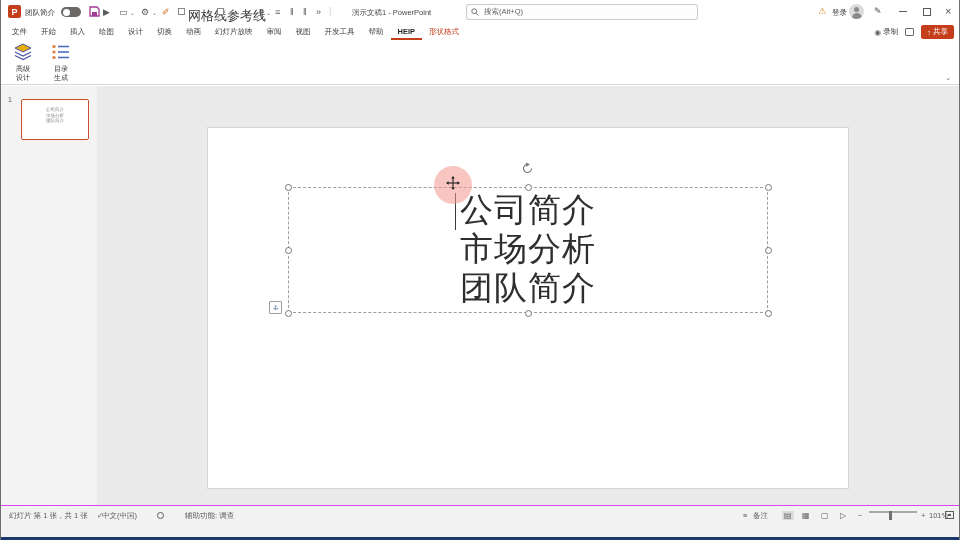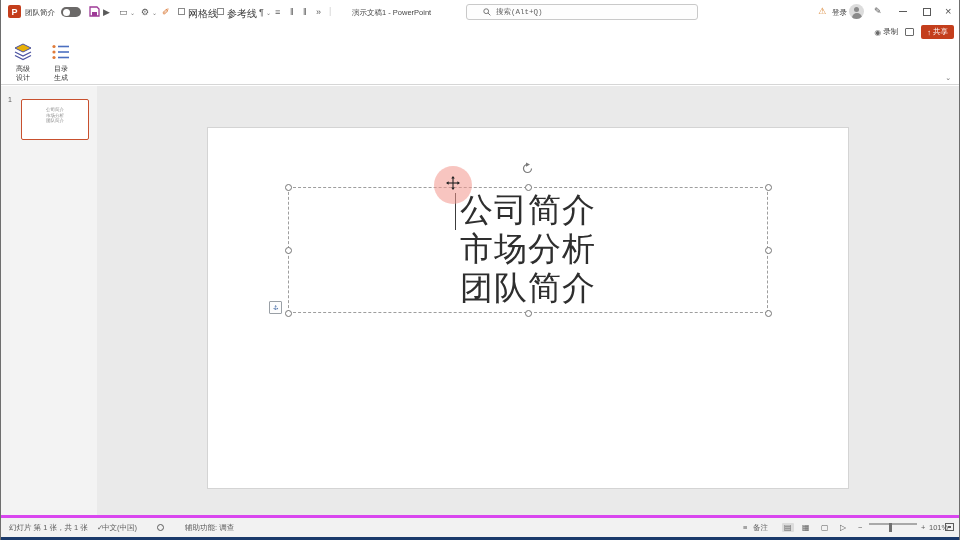--- a/index.html
+++ b/index.html
@@ -12,25 +12,25 @@
   
   .titlebar { position:absolute; top:0; left:0; right:0; height:24px; background:#fff; }
   .logo { left:7px; top:5px; width:13px; height:13px; background:#c43e1c; border-radius:2px;
           color:#fff; font-size:9px; font-weight:bold; display:flex; align-items:center; justify-content:center; }
   .autosave-label { left:24px; top:8px; font-size:7.5px; color:#3a3a3a; }
   .toggle { left:60px; top:7px; width:20px; height:10px; background:#6b6968; border-radius:5px; }
   .toggle .knob { position:absolute; left:1.5px; top:1.5px; width:7px; height:7px; background:#fff; border-radius:50%; }
   .qat-glyph { top:6px; font-size:9px; color:#5a5a5a; line-height:12px; }
   .qat-caret { font-size:6px; color:#777; top:9px; }
   .chk { top:8px; width:7px; height:7px; border:1px solid #8a8a8a; background:#fff; }
-  .chk-label { top:7px; font-size:10px; color:#3a3a3a; }
+  .chk-label { top:7px; font-size:13px; color:#3a3a3a; }
   .tb-sep { top:6px; color:#d0d0d0; font-size:9px; }
   .doc-title { top:8px; font-size:7.5px; color:#474747; }
   .searchbox { left:465px; top:4px; width:232px; height:16px; background:#fdfdfd; border:1px solid #c9c9c9;
-               border-radius:3px; display:flex; align-items:center; padding-left:16px; gap:5px;font-family:Liberation Mono, monospace; }
+               border-radius:3px; display:flex; align-items:center; padding-left:4px; gap:5px; }
   .searchbox span { font-size:7.5px; color:#636363; }
   .avatar { left:848px; top:4px; width:15px; height:15px; background:#dcdcdc; border-radius:50%; overflow:hidden; }
   .avatar .head { position:absolute; left:5px; top:3px; width:5px; height:5px; background:#8a8a8a; border-radius:50%; }
   .avatar .body { position:absolute; left:2.5px; top:9px; width:10px; height:6px; background:#8a8a8a; border-radius:5px 5px 0 0; }
   .warn { left:817px; top:6px; font-size:9px; color:#d77f2a; }
   .signin { left:831px; top:8px; font-size:7.5px; color:#3a3a3a; }
   .pencil { left:873px; top:6px; font-size:9px; color:#4d4d4d; }
   .win-min { left:898px; top:11px; width:8px; height:1px; background:#5a5a5a; }
   .win-max { left:922px; top:8px; width:8px; height:8px; border:1px solid #5a5a5a; }
   .win-close { left:944px; top:5px; font-size:11px; color:#4d4d4d; }
@@ -72,22 +72,22 @@
   .slide-text div { font-size:33px; line-height:39px; font-weight:300; letter-spacing:1px; }
   .caret { left:454px; top:193px; width:1px; height:37px; background:#3c3c3c; }
   .pink-circle { left:433px; top:166px; width:38px; height:38px; border-radius:50%;
                  background:rgba(242,150,141,0.55); }
   .autofit { left:268px; top:301px; width:13px; height:13px; background:#fdfdfd;
              border:1px solid #9aa0a6; border-radius:1px; }
   .autofit span { position:absolute; left:0; top:0; width:11px; height:11px; display:flex;
                   align-items:center; justify-content:center; font-size:8px; color:#2b579a; }
 
   
-  .statusbar { position:absolute; left:0; right:0; bottom:3px; height:22px; background:#f2f2f2;
-               border-top:3px solid #d946ef; font-size:7.5px; color:#5c5c5c; }
+  .statusbar { position:absolute; left:0; right:0; bottom:3px; height:32px; background:#f2f2f2;
+               border-top:1px solid #d946ef; font-size:7.5px; color:#5c5c5c; }
   .statusbar .abs { top:5px; }
   .acc-icon { top:6px !important; width:7px; height:7px; border:1px solid #5c5c5c; border-radius:50%; }
   .view-glyph { font-size:8px; top:4.5px; color:#5a5a5a; }
   .view-glyph.selected { background:#dcdcdc; padding:0 2px; border-radius:1px; }
   .zoom-track { top:12px; left:868px; width:48px; height:1.5px; background:#a9a9a9; }
   .zoom-thumb { top:8px; left:888px; width:3px; height:9px; background:#707070; }
   .fit-icon { top:6px; left:944px; width:9px; height:8px; border:1px solid #5c5c5c; }
   .fit-icon::after { content:""; position:absolute; left:2px; top:2px; width:3px; height:2px; background:#5c5c5c; }
   .bottom-strip { position:absolute; left:0; right:0; bottom:0; height:3px; background:#1b3a6b; }
 </style>
@@ -138,20 +138,36 @@
     <div class="abs avatar">
       <div class="head"></div>
       <div class="body"></div>
     </div>
     <span class="abs pencil">✎</span>
     <div class="abs win-min"></div>
     <div class="abs win-max"></div>
     <span class="abs win-close">×</span>
   </div>
 
+  <div class="tabrow">
+    <span class="tab">文件</span>
+    <span class="tab">开始</span>
+    <span class="tab">插入</span>
+    <span class="tab">绘图</span>
+    <span class="tab">设计</span>
+    <span class="tab">切换</span>
+    <span class="tab">动画</span>
+    <span class="tab">幻灯片放映</span>
+    <span class="tab">审阅</span>
+    <span class="tab">视图</span>
+    <span class="tab">开发工具</span>
+    <span class="tab">帮助</span>
+    <span class="tab active">HEIP</span>
+    <span class="tab contextual">形状格式</span>
+  </div>
   <div class="tabrow-right">
     <span class="record">
       <span class="dot">◉</span>
       <span>录制</span>
     </span>
     <span class="comment-icon"></span>
     <span class="share-btn">
       <span>↑</span>
       <span>共享</span>
     </span>

